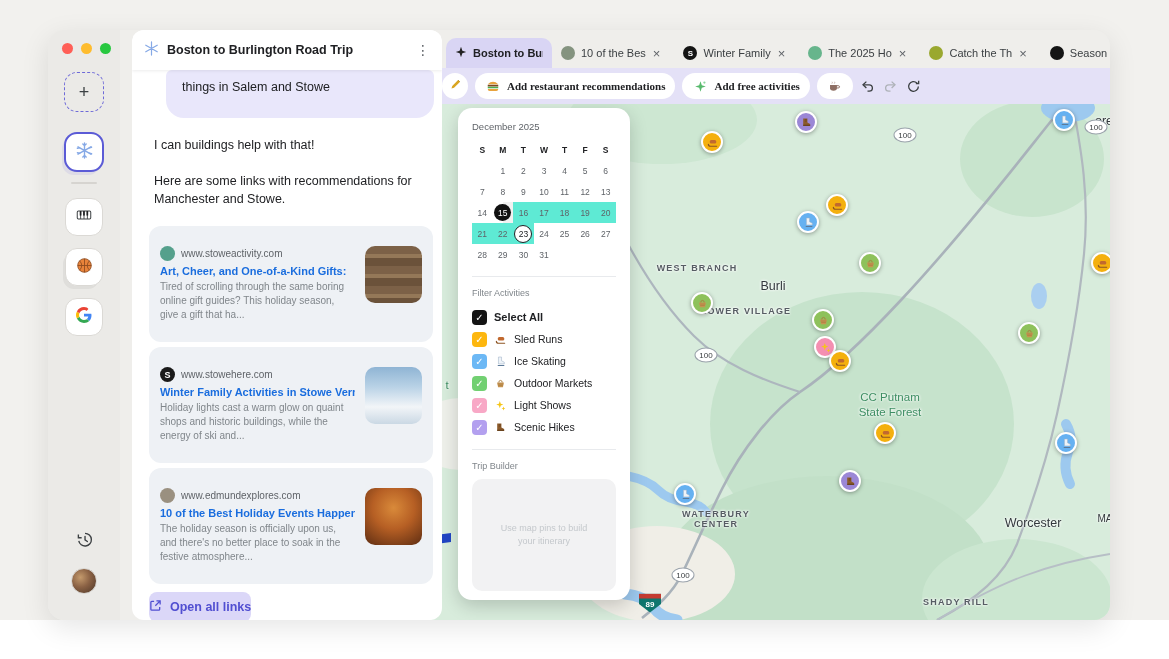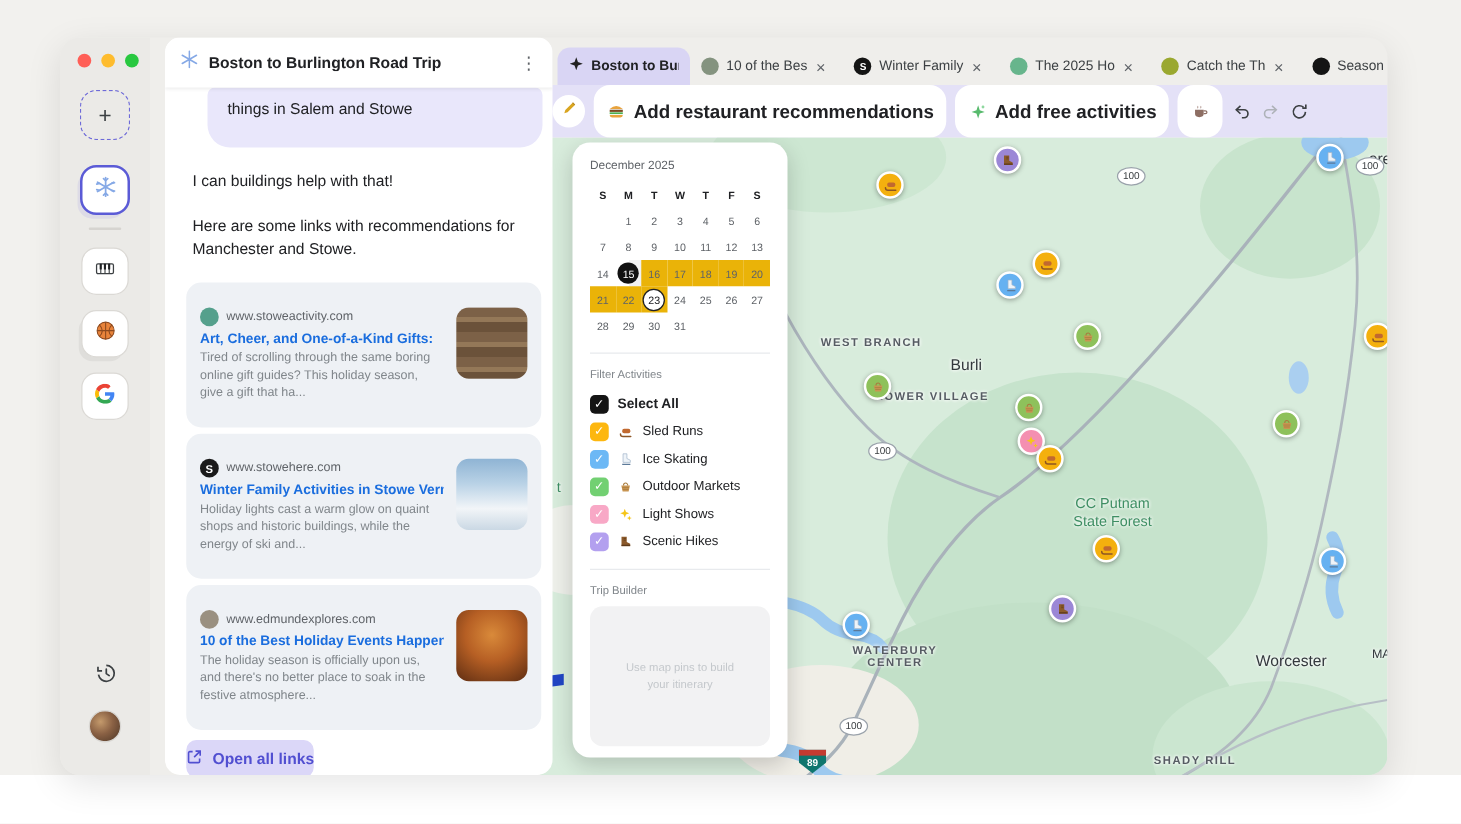--- a/index.html
+++ b/index.html
@@ -71,22 +71,22 @@
   .tab-div { width:1px; height:14px; background:#d2d0cb; margin:0 2px 8px; align-self:flex-end; }
   .favicon-t { width:14px; height:14px; border-radius:50%; flex:0 0 14px; display:flex; align-items:center;
                justify-content:center; color:#fff; font-size:8px; font-weight:bold; }
 
   .toolbar { flex:0 0 36px; background:#e4e1f7; display:flex; align-items:center; gap:7px; padding:0 10px; }
   .tb-input { width:182px; height:26px; border:none; border-radius:13px; padding:0 12px; font-size:11px;
               color:#202124; outline:none; font-family:"Liberation Sans","DejaVu Sans",sans-serif; flex:0 0 182px;}
   .tb-input::placeholder { color:#9aa0a6; }
   .tb-circle { width:26px; height:26px; border-radius:50%; background:#fff; display:flex; align-items:center;
                justify-content:center; flex:0 0 26px; }
-  .tb-pill { height:42px; background:#fff; border:none; border-radius:13px; padding:0 10px; display:flex;
-             align-items:center; gap:6px; font-size:15px; font-weight:bold; color:#202124; white-space:nowrap; }
+  .tb-pill { height:26px; background:#fff; border:none; border-radius:13px; padding:0 10px; display:flex;
+             align-items:center; gap:6px; font-size:11px; font-weight:bold; color:#202124; white-space:nowrap;font-family:Liberation Serif, serif; }
   .tb-pill.trunc { max-width:92px; overflow:hidden; }
   .tb-ico { width:16px; height:16px; display:flex; align-items:center; justify-content:center; flex:0 0 16px; }
 
   
   .map { position:relative; flex:1; overflow:hidden; }
   .map-svg { position:absolute; left:0; top:0; }
   .map-label { position:absolute; transform:translate(-50%,-50%); white-space:pre-line; text-align:center;
                text-shadow:0 0 3px #fff,0 0 3px #fff; pointer-events:none; }
   .lbl-area { font-size:9px; font-weight:bold; letter-spacing:1.2px; color:#565c63; }
   .lbl-town { font-size:12.5px; color:#33383d; }
@@ -103,21 +103,21 @@
          transform:translate(-50%,-50%); box-shadow:0 1px 4px rgba(0,0,0,.35); display:flex;
          align-items:center; justify-content:center; }
 
   
   .panel { position:absolute; left:26px; top:4px; width:172px; height:492px; background:#fff; border-radius:14px;
            box-shadow:0 6px 18px rgba(0,0,0,.18); padding:13px 14px; z-index:10; }
   .cal-month { font-size:9.5px; color:#5f6368; margin-bottom:7px; }
   .cal-grid { display:grid; grid-template-columns:repeat(7,1fr); row-gap:0; }
   .cal-cell { height:21px; display:flex; align-items:center; justify-content:center; font-size:8.5px; color:#5f6368; position:relative; }
   .cal-head { font-weight:bold; color:#202124; }
-  .cal-cell.in-range { background:#eab308; }
+  .cal-cell.in-range { background:#5eead4; }
   .cal-cell.range-start { background:linear-gradient(90deg,#fff 50%,#f1f1f1 50%); }
   .cal-cell.range-start::after { content:attr(data-d); position:absolute; width:17px; height:17px; border-radius:50%;
         background:#111; color:#fff; display:flex; align-items:center; justify-content:center; font-size:8.5px; }
   .cal-cell.range-end::after { content:attr(data-d); position:absolute; width:16px; height:16px; border-radius:50%;
         background:#fff; border:1.3px solid #202124; color:#202124; display:flex; align-items:center; justify-content:center; font-size:8.5px; }
   .panel-div { height:1px; background:#e8eaed; margin:11px 0; }
   .filter-label, .tb-label { font-size:9px; color:#80868b; margin-bottom:8px; }
   .filter-row { display:flex; align-items:center; gap:7px; height:22px; }
   .f-check { width:15px; height:15px; border-radius:4px; display:flex; align-items:center; justify-content:center;
              color:#fff; font-size:10px; flex:0 0 15px; }

